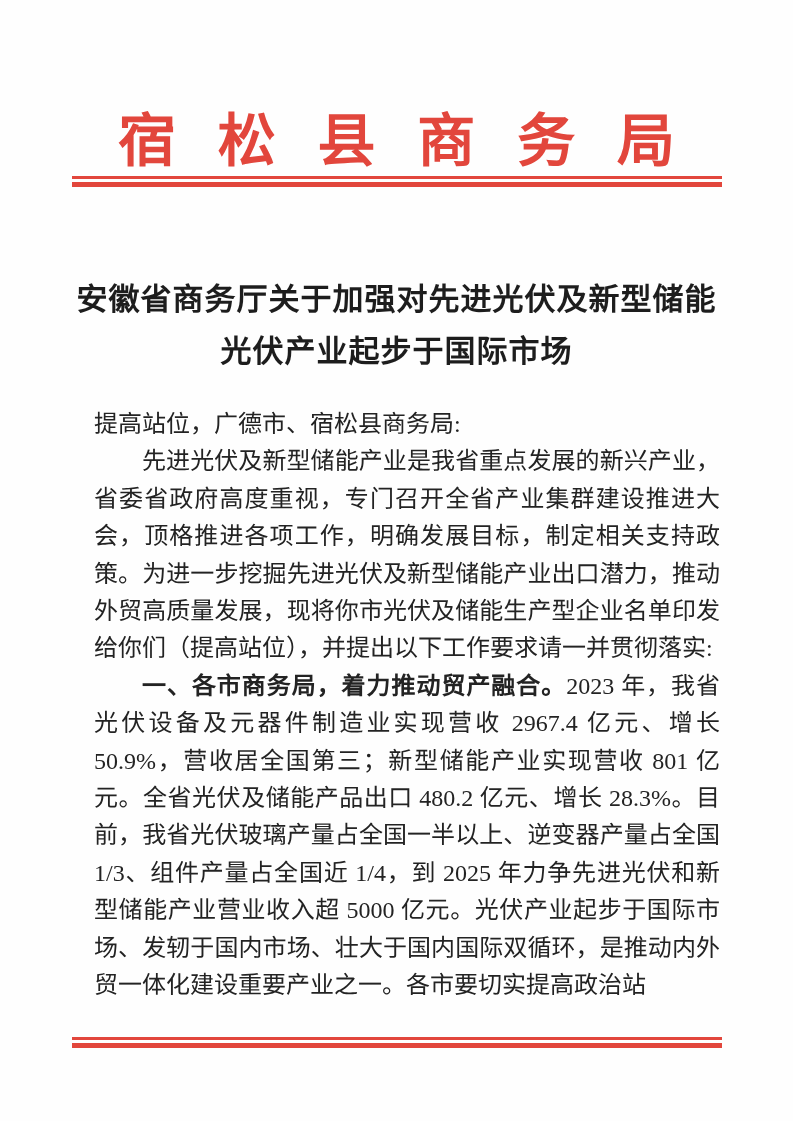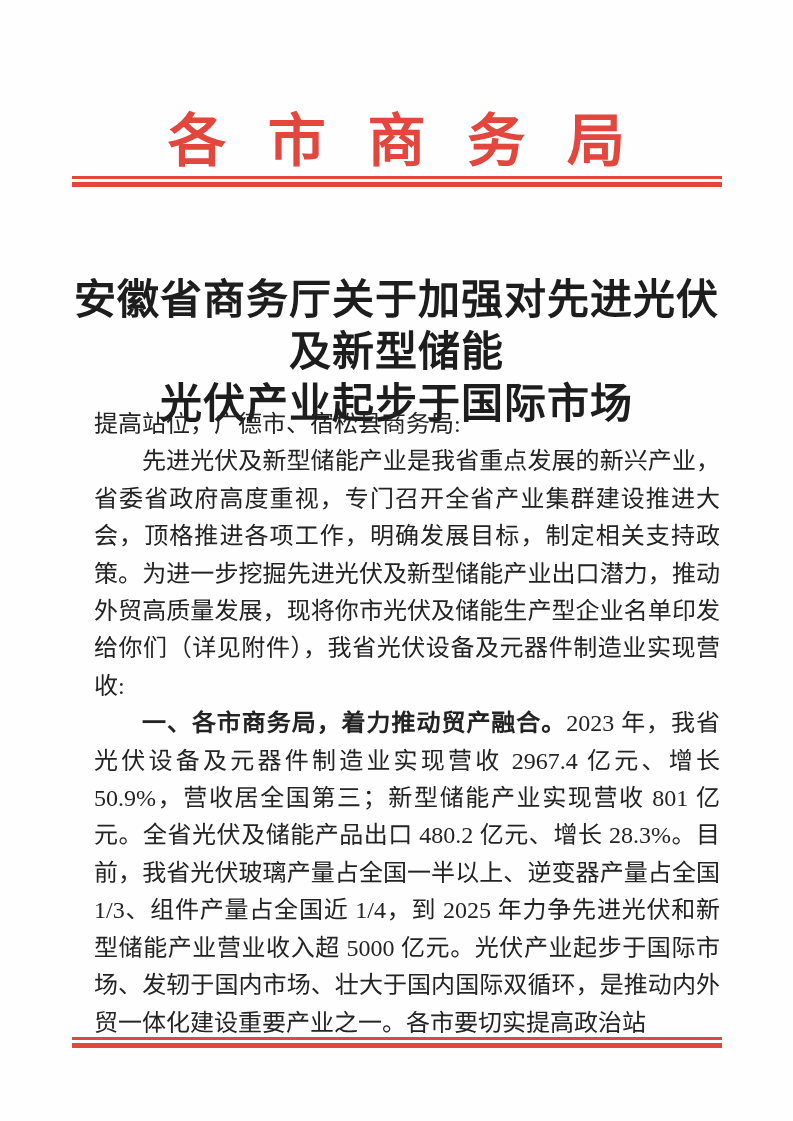--- a/index.html
+++ b/index.html
@@ -37,21 +37,21 @@
   .double-rule .line-thin{height:3px;background:var(--accent);margin-bottom:3px;}
   .double-rule .line-thick{height:5px;background:var(--accent);}
   .rule-header{top:176px;}
   .rule-footer{top:1037px;}
   
   .doc-title{
     position:absolute;
     top:274px; left:60px; width:673px;
     margin:0;
     text-align:center;
-    font-size:42px;
+    font-size:31px;
     line-height:52px;
     font-weight:bold;
     color:#1d1d1d;
     letter-spacing:1px;
   }
   .doc-title .title-line{display:block;}
   
   .body-text{
     position:absolute;
     top:406px; left:94px; width:626px;
@@ -63,35 +63,35 @@
   }
   .body-text p{margin:0;padding:0;}
   .para-indent{text-indent:2em;}
   .bold-lead{font-weight:bold;}
 </style>
 </head>
 <body>
 
 <div class="page">
 
-  <div class="letterhead">各市商务局</div>
+  <div class="letterhead">宿松县商务局</div>
 
   <div class="double-rule rule-header">
     <div class="line-thin"></div>
     <div class="line-thick"></div>
   </div>
 
   <h1 class="doc-title">
     <span class="title-line">安徽省商务厅关于加强对先进光伏及新型储能</span>
     <span class="title-line">光伏产业起步于国际市场</span>
   </h1>
 
   <div class="body-text">
     <p class="salutation">提高站位，广德市、宿松县商务局:</p>
-    <p class="para-indent">先进光伏及新型储能产业是我省重点发展的新兴产业，省委省政府高度重视，专门召开全省产业集群建设推进大会，顶格推进各项工作，明确发展目标，制定相关支持政策。为进一步挖掘先进光伏及新型储能产业出口潜力，推动外贸高质量发展，现将你市光伏及储能生产型企业名单印发给你们（详见附件），我省光伏设备及元器件制造业实现营收:</p>
+    <p class="para-indent">先进光伏及新型储能产业是我省重点发展的新兴产业，省委省政府高度重视，专门召开全省产业集群建设推进大会，顶格推进各项工作，明确发展目标，制定相关支持政策。为进一步挖掘先进光伏及新型储能产业出口潜力，推动外贸高质量发展，现将你市光伏及储能生产型企业名单印发给你们（提高站位），并提出以下工作要求请一并贯彻落实:</p>
     <p class="para-indent"><span class="bold-lead">一、各市商务局，着力推动贸产融合。</span><span>2023 年，我省光伏设备及元器件制造业实现营收 2967.4 亿元、增长 50.9%，营收居全国第三；新型储能产业实现营收 801 亿元。全省光伏及储能产品出口 480.2 亿元、增长 28.3%。目前，我省光伏玻璃产量占全国一半以上、逆变器产量占全国 1/3、组件产量占全国近 1/4，到 2025 年力争先进光伏和新型储能产业营业收入超 5000 亿元。光伏产业起步于国际市场、发轫于国内市场、壮大于国内国际双循环，是推动内外贸一体化建设重要产业之一。各市要切实提高政治站</span></p>
   </div>
 
   <div class="double-rule rule-footer">
     <div class="line-thin"></div>
     <div class="line-thick"></div>
   </div>
 
 </div>
 

